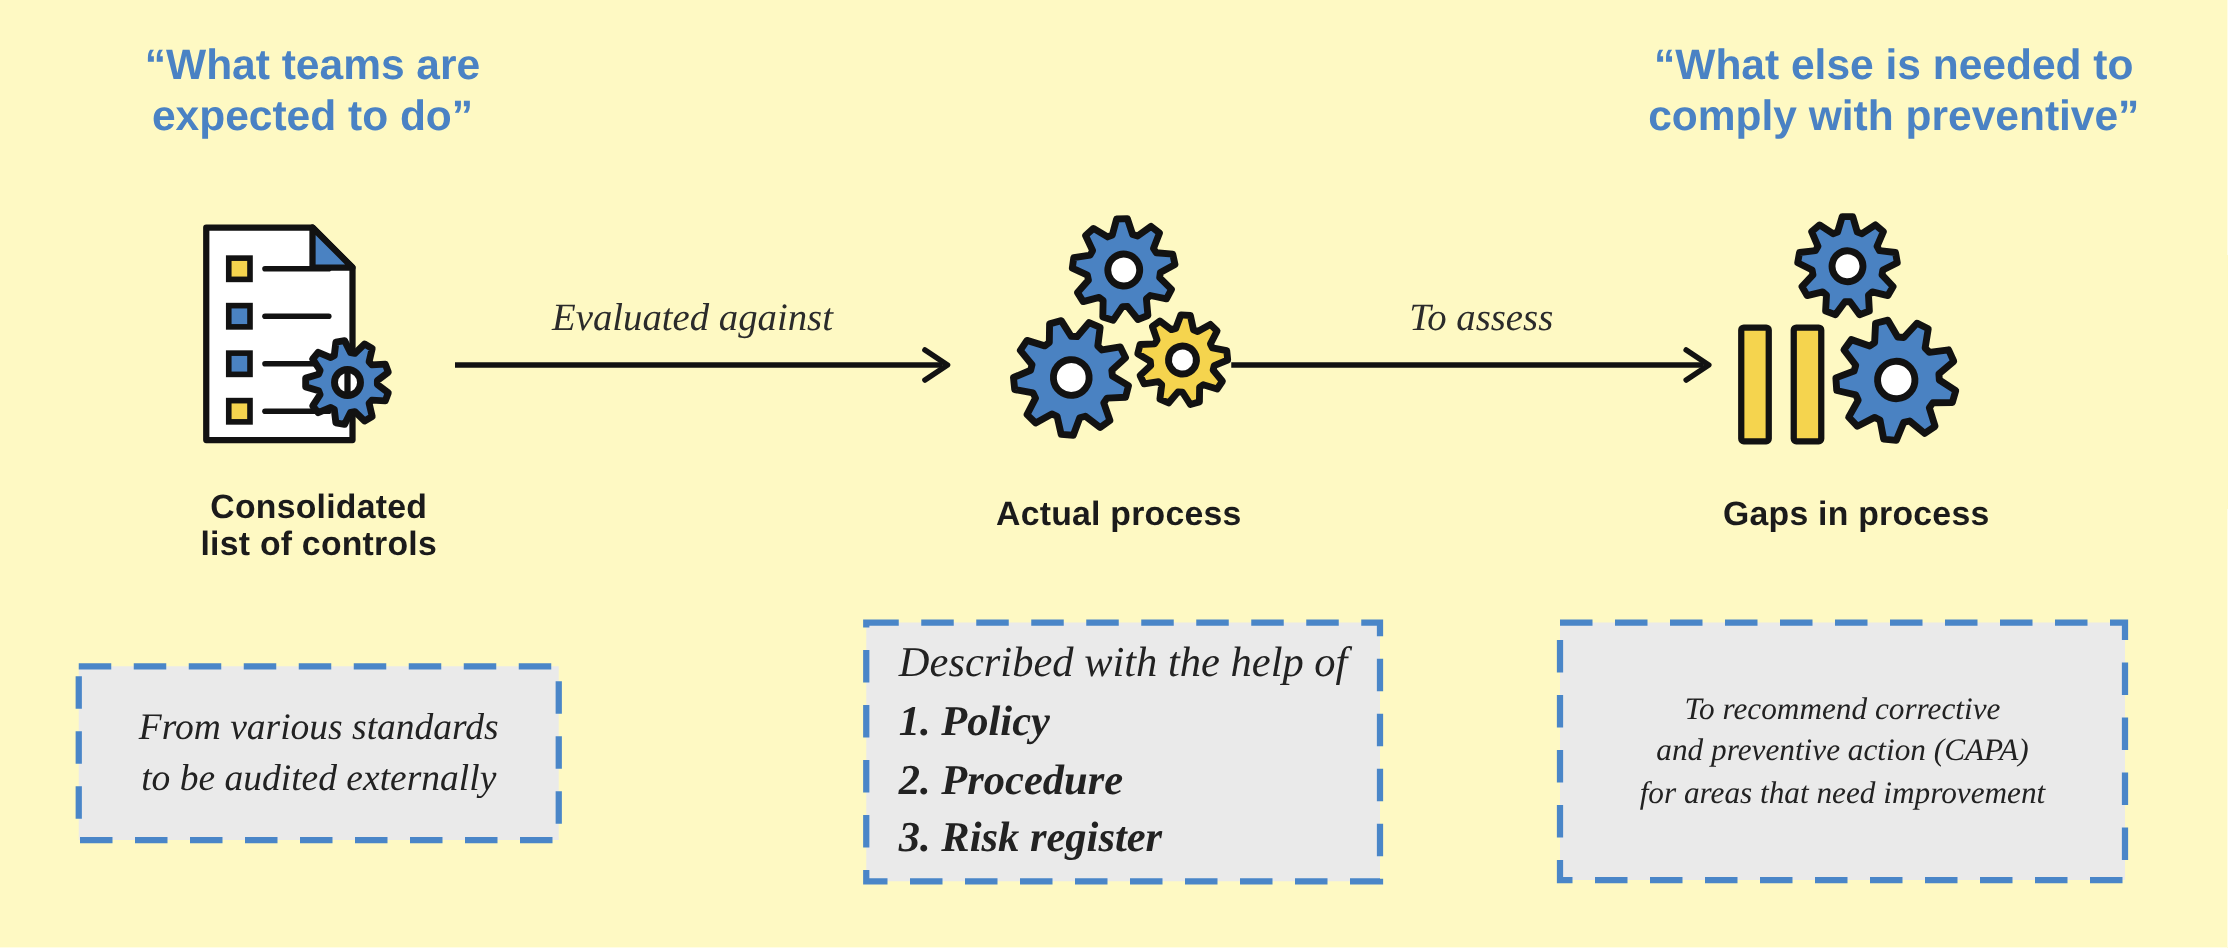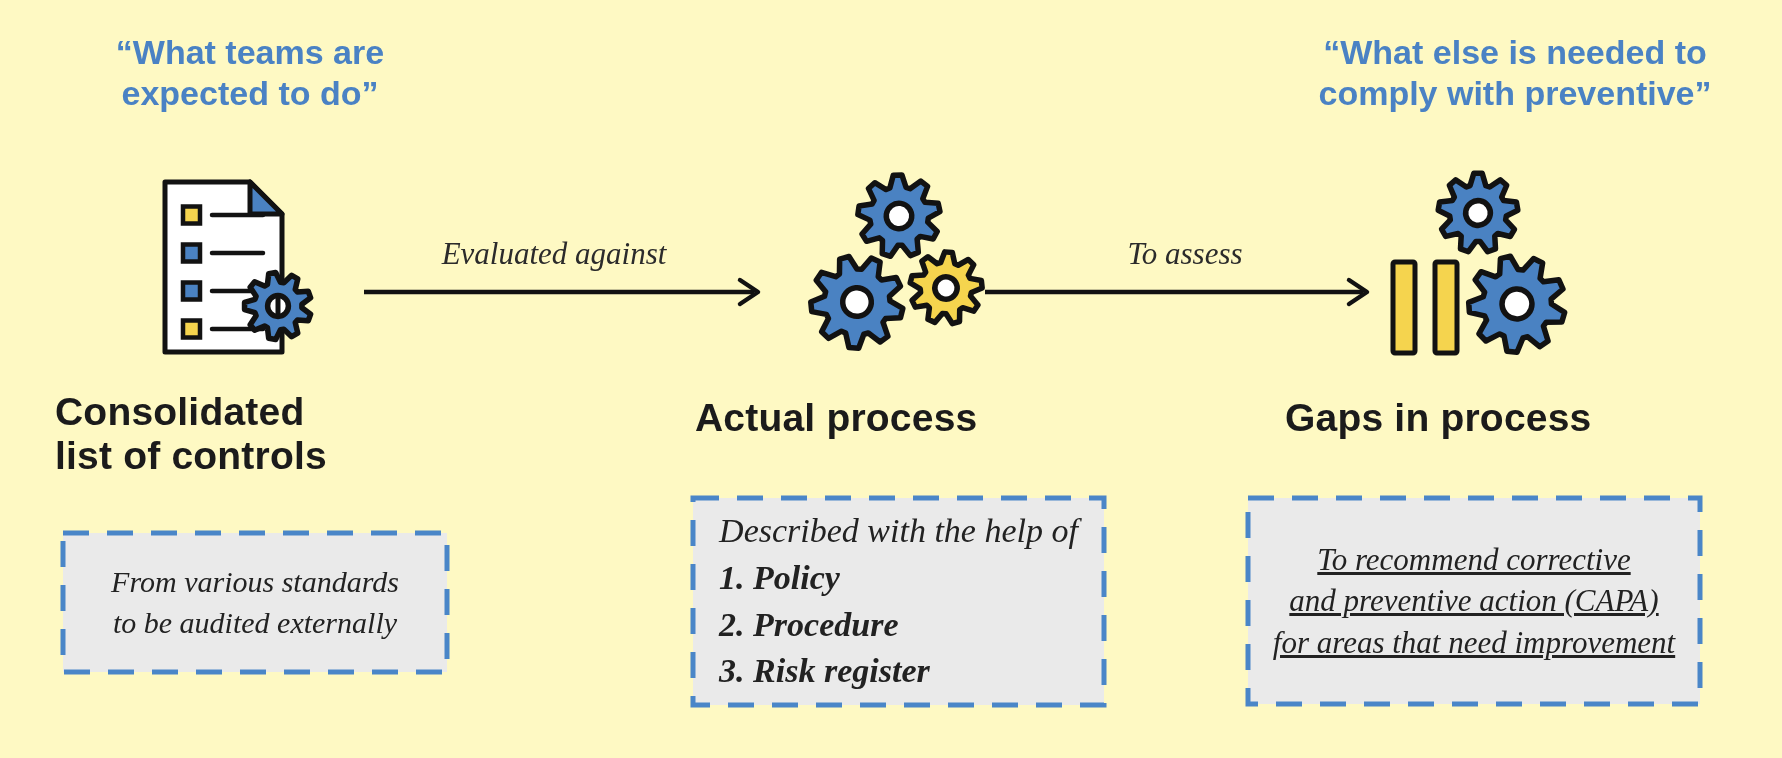--- a/index.html
+++ b/index.html
@@ -6,22 +6,22 @@
     --blue:#4A82C2; --yellow:#F5D44E; --ink:#121212; --quote_blue:#4A82C4;
     --box_bg:#EAEAEA; --dash_blue:#4A86C8; --heading_ink:#1B1B1B;
     --label_ink:#2B2B2B; --note_ink:#222222;
   }
   html,body{margin:0;padding:0;background:#fff;}
   .canvas{position:relative;width:1782px;height:758px;background:#fef9c3;overflow:hidden;
           font-family:"Liberation Sans","DejaVu Sans",sans-serif;}
   .abs{position:absolute;}
   .quote{font-weight:bold;font-size:34px;line-height:1.2;color:var(--quote_blue,#4A82C4);
          text-align:center;white-space:pre-line;}
-  .heading{font-weight:bold;font-size:39px;line-height:1.12;color:var(--heading_ink,#1B1B1B);
-           white-space:pre-line;letter-spacing:0.2px;}
+  .heading{font-weight:bold;font-size:27px;line-height:1.12;color:var(--heading_ink,#1B1B1B);
+           text-align:center;white-space:pre-line;letter-spacing:0.2px;}
   .arrow-label{font-family:"Liberation Serif","DejaVu Serif",serif;font-style:italic;
                font-size:31px;color:var(--label_ink,#2B2B2B);text-align:center;}
   .note-box{box-sizing:border-box;display:flex;align-items:center;justify-content:center;}
   .note-box .dash-rect{position:absolute;left:0;top:0;}
   .note-text{position:relative;font-family:"Liberation Serif","DejaVu Serif",serif;
              font-style:italic;font-size:30px;line-height:1.34;color:var(--note_ink,#222);
              text-align:center;white-space:pre-line;}
   .note-list{position:relative;text-align:left;font-family:"Liberation Serif","DejaVu Serif",serif;
              font-style:italic;color:var(--note_ink,#222);font-size:34px;line-height:1.38;}
   .note-list .item{font-weight:bold;}
@@ -110,18 +110,18 @@
       <div class="item">1. Policy</div>
       <div class="item">2. Procedure</div>
       <div class="item">3. Risk register</div>
     </div>
   </div>
 
   <div class="abs note-box" style="left:1245px;top:495px;width:458px;height:212px;">
     <svg class="dash-rect" width="458" height="212" viewBox="0 0 458 212">
       <rect x="3" y="3" width="452" height="206" fill="var(--box_bg,#EAEAEA)" stroke="var(--dash_blue,#4A86C8)" stroke-width="5" stroke-dasharray="26 18"></rect>
     </svg>
-    <div class="note-text" style="font-size:31px;text-decoration:underline;">To recommend corrective
+    <div class="note-text" style="font-size:25px;">To recommend corrective
 and preventive action (CAPA)
 for areas that need improvement</div>
   </div>
 
 </div>
 
 </body></html>

